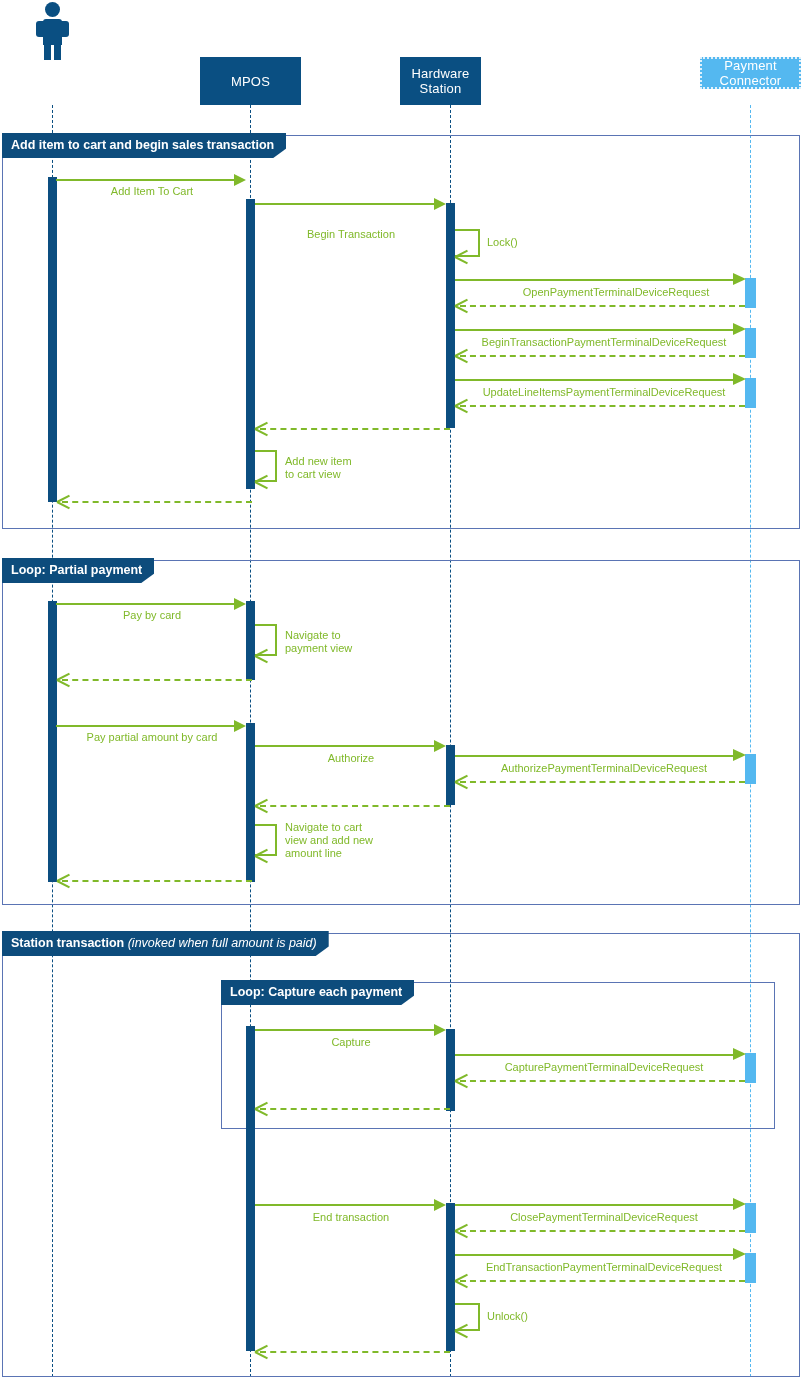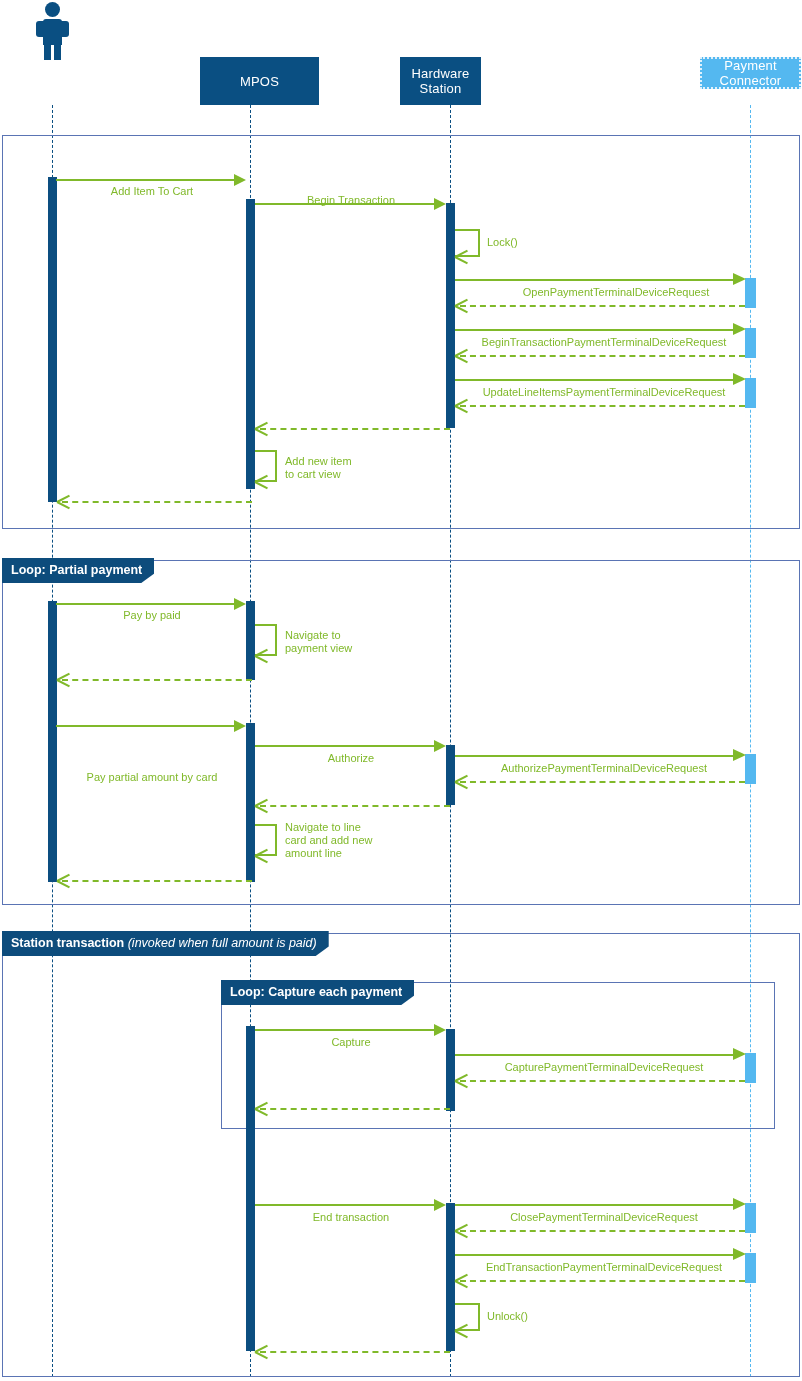--- a/index.html
+++ b/index.html
@@ -59,51 +59,54 @@
 <div id="diagram">
 
   <div class="actor" style="left:36px;top:2px;width:33px;height:58px;">
     <div class="head"></div>
       <div class="arms"></div>
       <div class="body"></div>
     <div class="legL"></div>
       <div class="legR"></div>
   </div>
 
-  <div class="participant" style="left:200px;top:57px;width:119px;height:48px;">
+  <div class="participant" style="left:200px;top:57px;width:101px;height:48px;">
     <span>MPOS</span>
   </div>
   <div class="participant" style="left:400px;top:57px;width:81px;height:48px;">
     <span>Hardware Station</span>
   </div>
   <div class="participant ext" style="left:700px;top:57px;width:101px;height:32px;text-align:center;">
     <span>Payment Connector</span>
   </div>
 
   <div class="lifeline" style="left:52px;top:105px;height:1272px;"></div>
   <div class="lifeline" style="left:250px;top:105px;height:1272px;"></div>
   <div class="lifeline" style="left:450px;top:105px;height:1272px;"></div>
   <div class="lifeline ext" style="left:750px;top:105px;height:1272px;"></div>
 
   <div class="frag" style="left:2px;top:135px;width:798px;height:394px;"></div>
+  <div class="fraglabel" style="left:2px;top:133px;">
+    <span>Add item to cart and begin sales transaction</span>
+  </div>
 
   <div class="act" style="left:48px;top:177px;height:325px;"></div>
   <div class="act" style="left:246px;top:199px;height:290px;"></div>
   <div class="act" style="left:446px;top:203px;height:225px;"></div>
   <div class="act ext" style="left:745px;top:278px;height:30px;"></div>
   <div class="act ext" style="left:745px;top:328px;height:30px;"></div>
   <div class="act ext" style="left:745px;top:378px;height:30px;"></div>
 
   <div class="msg" style="left:56px;top:179px;width:184px;"></div>
   <div class="arrowR" style="left:234px;top:174px;"></div>
   <div class="msglabel ctr" style="left:152px;top:185px;">Add Item To Cart</div>
 
   <div class="msg" style="left:255px;top:203px;width:185px;"></div>
   <div class="arrowR" style="left:434px;top:198px;"></div>
-  <div class="msglabel ctr" style="left:351px;top:194px;">Begin Transaction</div>
+  <div class="msglabel ctr" style="left:351px;top:228px;">Begin Transaction</div>
 
   <div class="self" style="left:455px;top:229px;width:25px;height:28px;"></div>
   <div class="arrowL" style="left:455px;top:250px;"></div>
   <div class="msglabel" style="left:487px;top:236px;">Lock()</div>
 
   <div class="msg" style="left:455px;top:279px;width:285px;"></div>
   <div class="arrowRsolid" style="left:733px;top:273px;"></div>
   <div class="msg dashed" style="left:460px;top:305px;width:285px;"></div>
   <div class="arrowL" style="left:455px;top:299px;"></div>
   <div class="msglabel ctr" style="left:616px;top:286px;">OpenPaymentTerminalDeviceRequest</div>
@@ -139,54 +142,54 @@
   </div>
 
   <div class="act" style="left:48px;top:601px;height:281px;"></div>
   <div class="act" style="left:246px;top:601px;height:79px;"></div>
   <div class="act" style="left:246px;top:723px;height:159px;"></div>
   <div class="act" style="left:446px;top:745px;height:60px;"></div>
   <div class="act ext" style="left:745px;top:754px;height:30px;"></div>
 
   <div class="msg" style="left:56px;top:603px;width:184px;"></div>
   <div class="arrowR" style="left:234px;top:598px;"></div>
-  <div class="msglabel ctr" style="left:152px;top:609px;">Pay by paid</div>
+  <div class="msglabel ctr" style="left:152px;top:609px;">Pay by card</div>
 
   <div class="self" style="left:255px;top:624px;width:22px;height:32px;"></div>
   <div class="arrowL" style="left:255px;top:649px;"></div>
   <div class="msglabel" style="left:285px;top:629px;">
     <span>Navigate to</span><br>
     <span>payment view</span>
   </div>
 
   <div class="msg dashed" style="left:62px;top:679px;width:190px;"></div>
   <div class="arrowL" style="left:57px;top:673px;"></div>
 
   <div class="msg" style="left:56px;top:725px;width:184px;"></div>
   <div class="arrowR" style="left:234px;top:720px;"></div>
-  <div class="msglabel ctr" style="left:152px;top:731px;margin-top:40px;">Pay partial amount by card</div>
+  <div class="msglabel ctr" style="left:152px;top:731px;">Pay partial amount by card</div>
 
   <div class="msg" style="left:255px;top:745px;width:185px;"></div>
   <div class="arrowR" style="left:434px;top:740px;"></div>
   <div class="msglabel ctr" style="left:351px;top:752px;">Authorize</div>
 
   <div class="msg" style="left:455px;top:755px;width:285px;"></div>
   <div class="arrowRsolid" style="left:733px;top:749px;"></div>
   <div class="msg dashed" style="left:460px;top:781px;width:285px;"></div>
   <div class="arrowL" style="left:455px;top:775px;"></div>
   <div class="msglabel ctr" style="left:604px;top:762px;">AuthorizePaymentTerminalDeviceRequest</div>
 
   <div class="msg dashed" style="left:260px;top:805px;width:190px;"></div>
   <div class="arrowL" style="left:255px;top:799px;"></div>
 
   <div class="self" style="left:255px;top:824px;width:22px;height:32px;"></div>
   <div class="arrowL" style="left:255px;top:849px;"></div>
   <div class="msglabel" style="left:285px;top:821px;">
-    <span>Navigate to line</span><br>
-    <span>card and add new</span><br>
+    <span>Navigate to cart</span><br>
+    <span>view and add new</span><br>
     <span>amount line</span>
   </div>
 
   <div class="msg dashed" style="left:62px;top:880px;width:190px;"></div>
   <div class="arrowL" style="left:57px;top:874px;"></div>
 
   <div class="frag" style="left:2px;top:933px;width:798px;height:444px;"></div>
   <div class="fraglabel" style="left:2px;top:931px;">
     <span>Station transaction</span>
     <span class="sub">(invoked when full amount is paid)</span>

